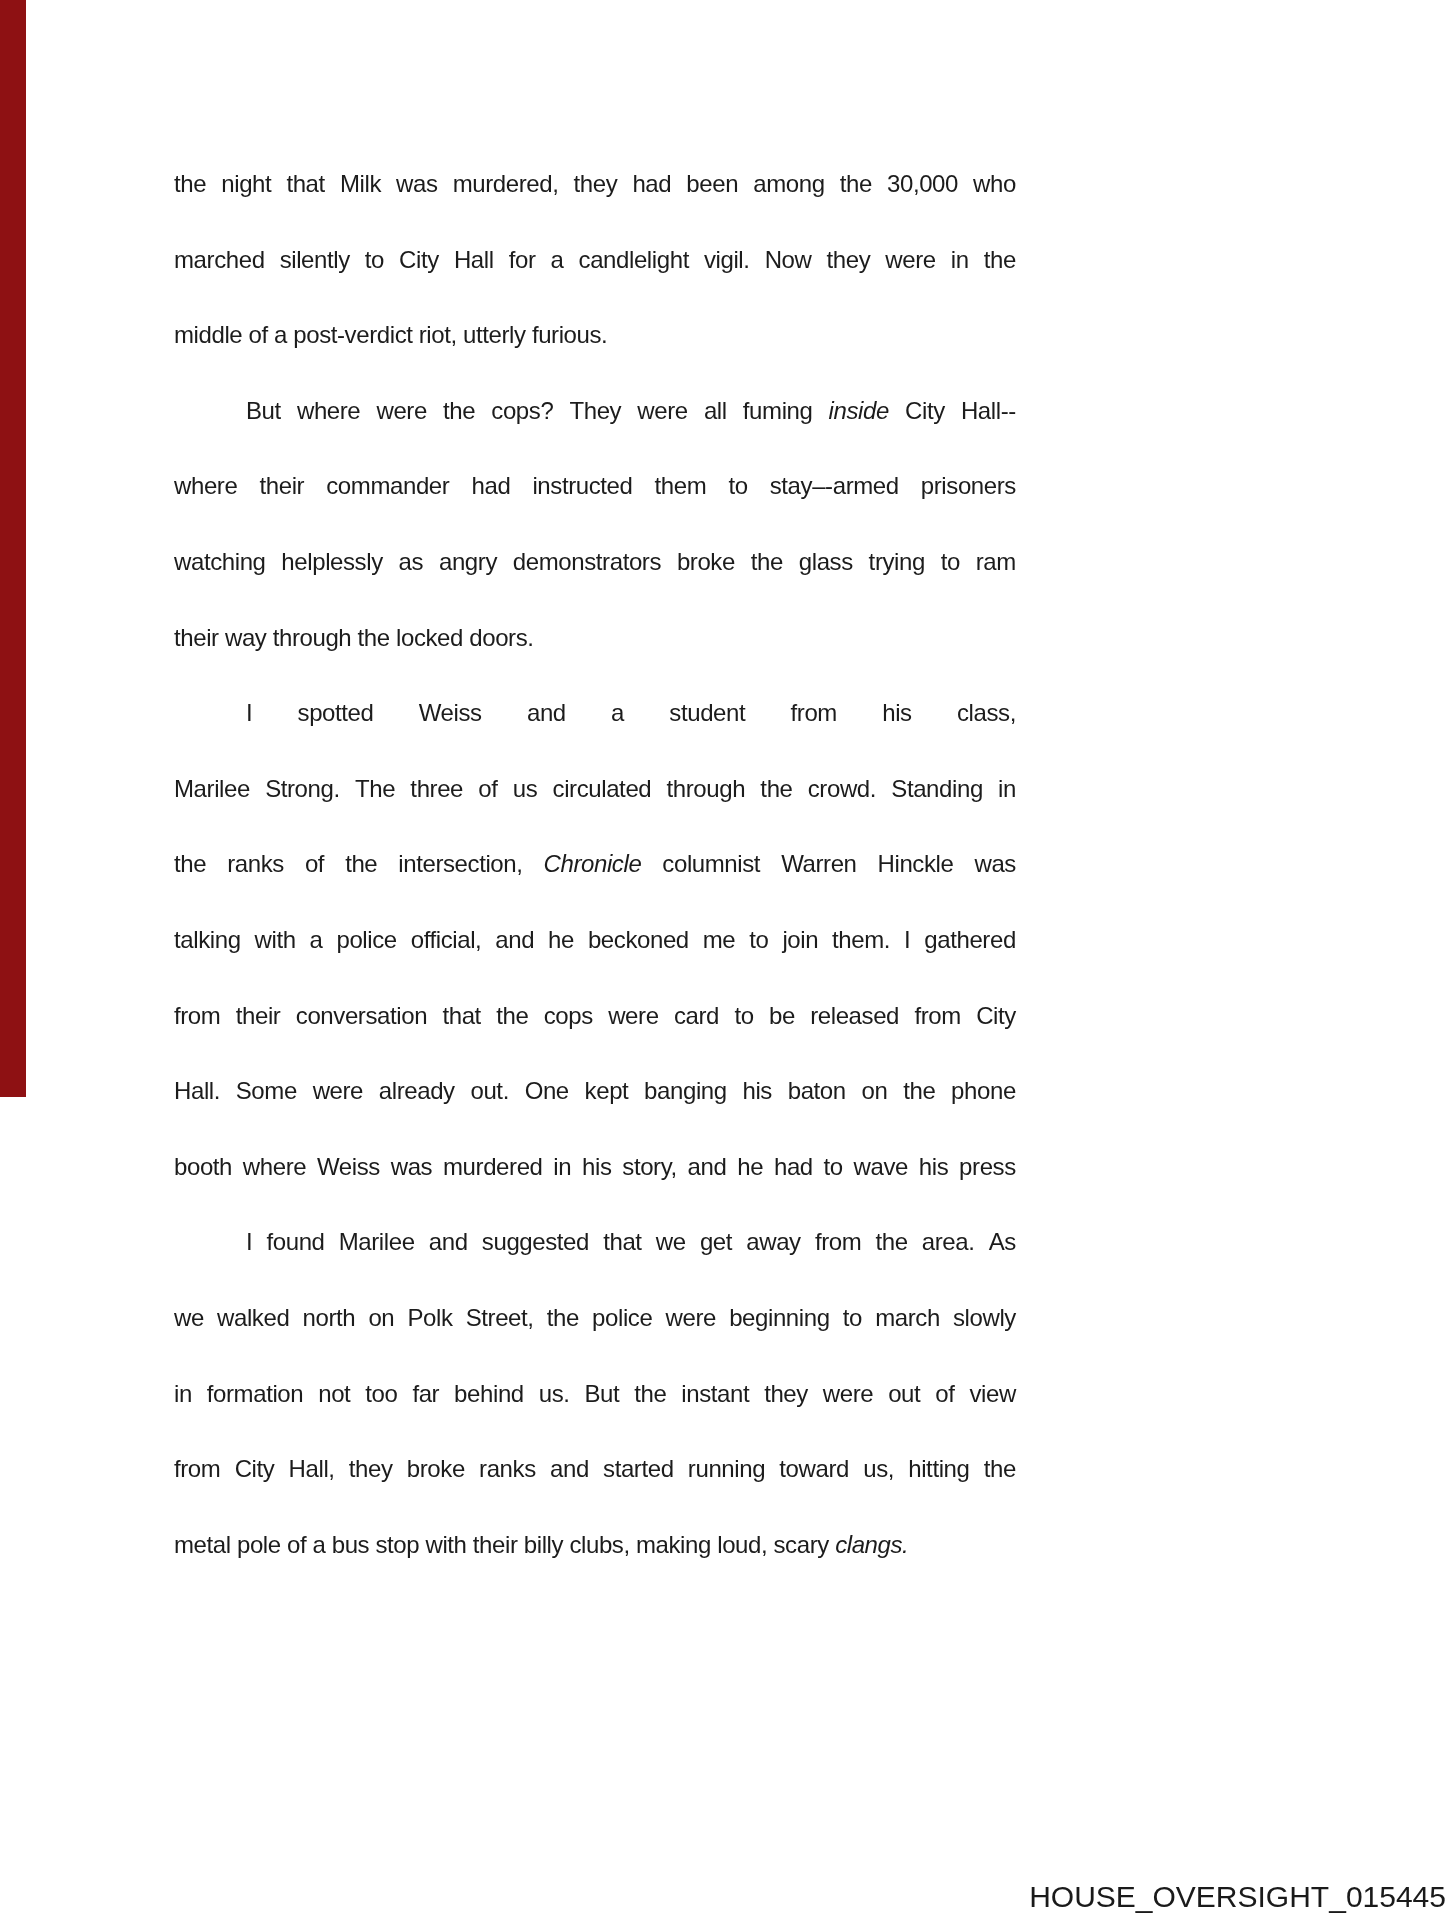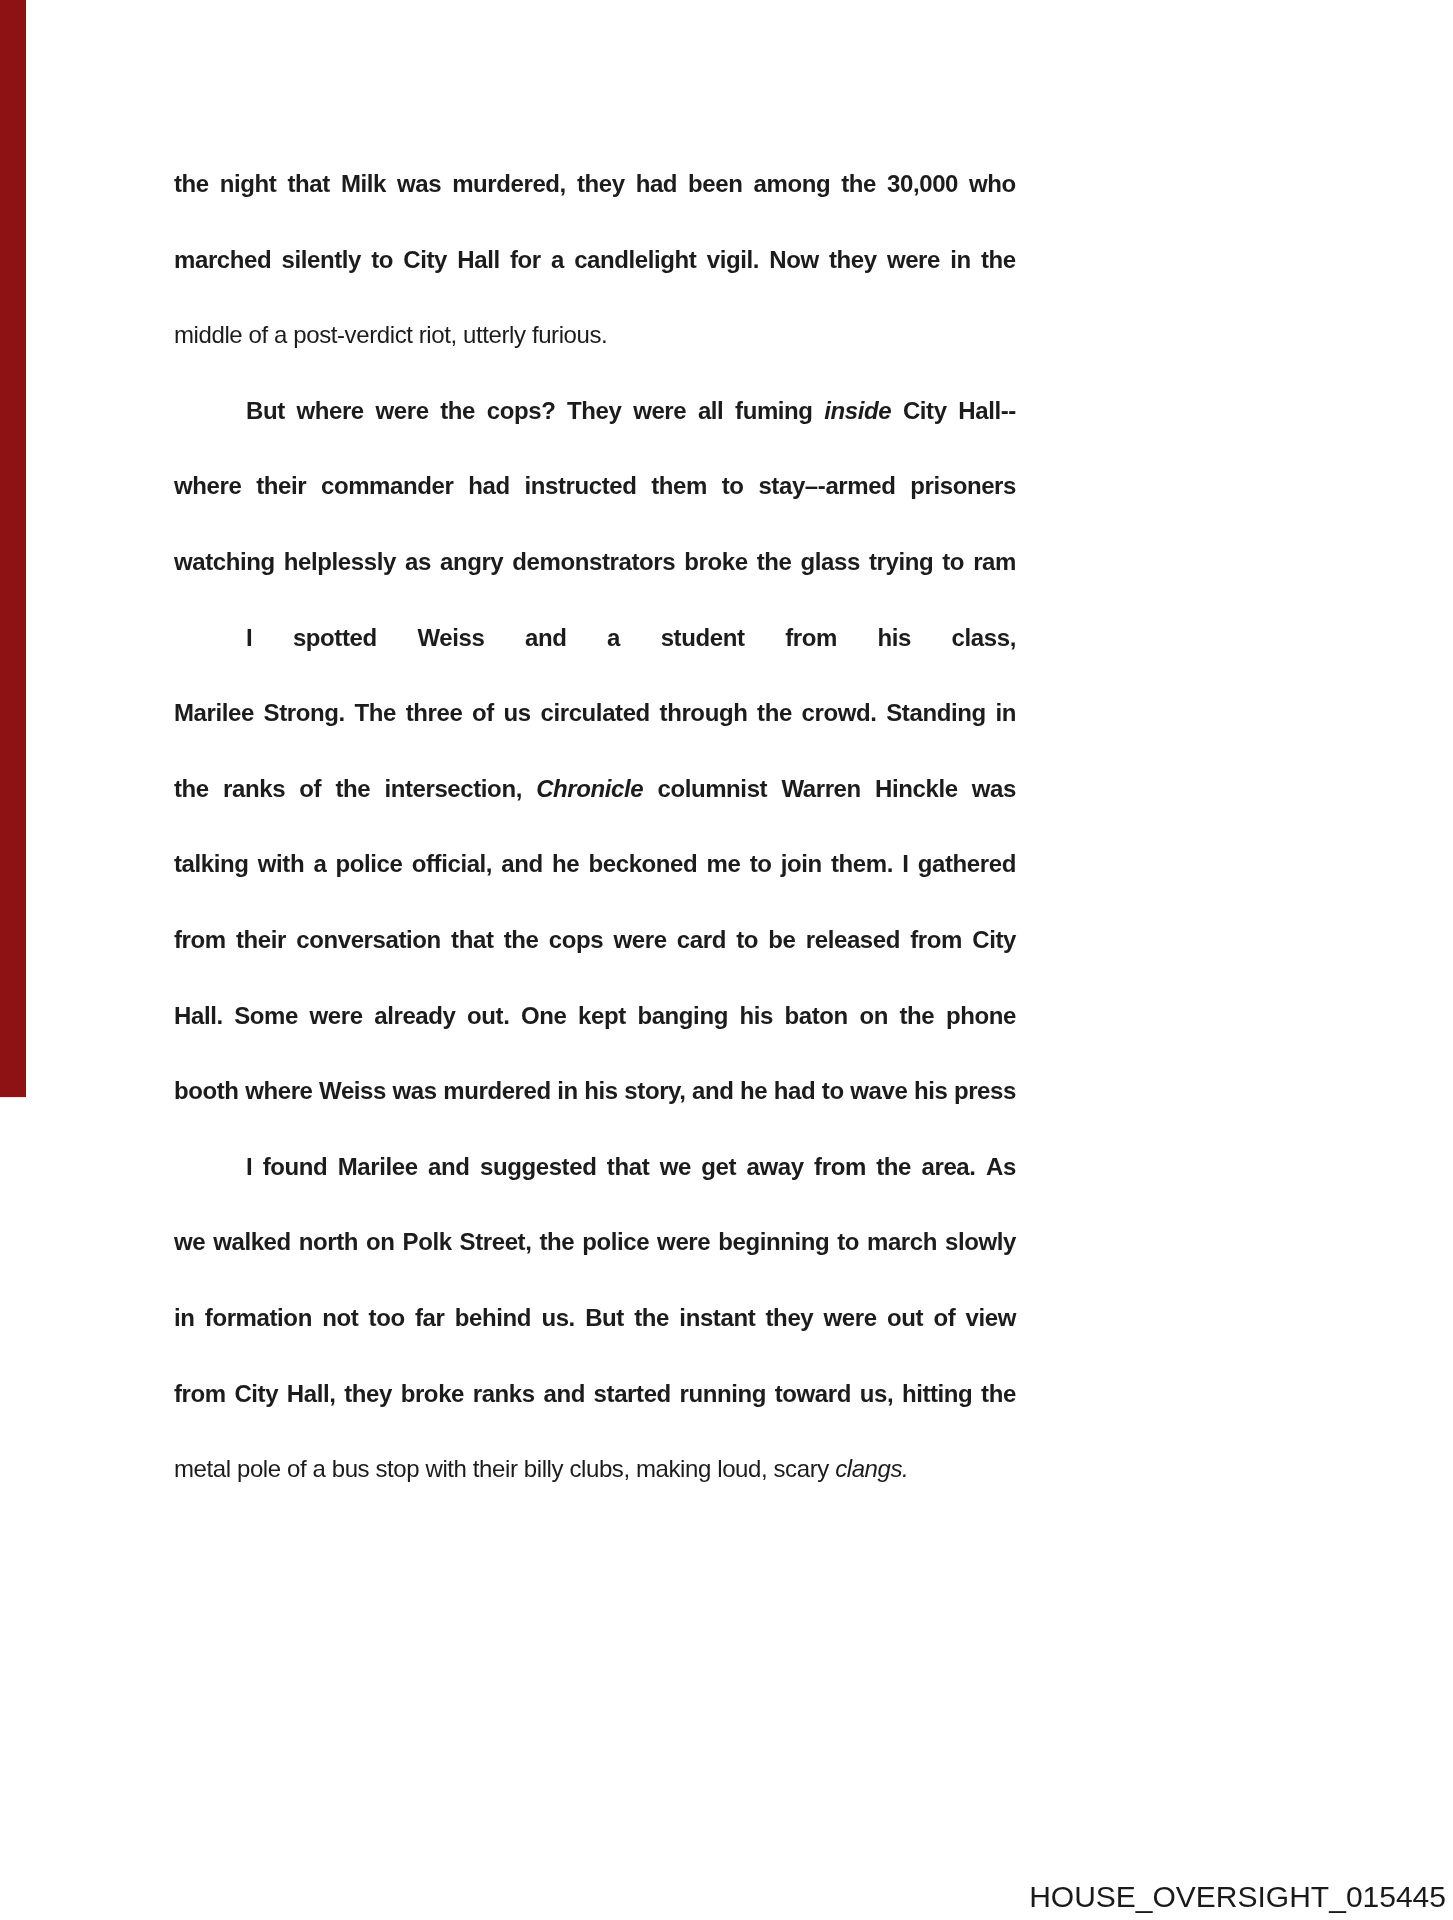--- a/index.html
+++ b/index.html
@@ -30,21 +30,20 @@
     line-height: 75.6px;
     font-size: 24px;
     letter-spacing: -0.4px;
     white-space: nowrap;
   }
   
   .line.just {
     display: flex;
     justify-content: space-between;
     align-items: center;
-    font-weight: bold;
   }
   .line.indent { padding-left: 72px; }
   .line .w { display: inline-block; }
   .line .it { font-style: italic; }
   .bates {
     position: absolute;
     right: 7px;
     bottom: 6px;
     font-size: 30px;
     color: #1a1a1a;
@@ -121,20 +120,21 @@
         <span class="w">as</span>
         <span class="w">angry</span>
         <span class="w">demonstrators</span>
         <span class="w">broke</span>
         <span class="w">the</span>
         <span class="w">glass</span>
         <span class="w">trying</span>
         <span class="w">to</span>
         <span class="w">ram</span>
       </div>
+      <div class="line"><span class="">their way through the locked doors.</span></div>
       <div class="line just indent">
         <span class="w">I</span>
         <span class="w">spotted</span>
         <span class="w">Weiss</span>
         <span class="w">and</span>
         <span class="w">a</span>
         <span class="w">student</span>
         <span class="w">from</span>
         <span class="w">his</span>
         <span class="w">class,</span>

